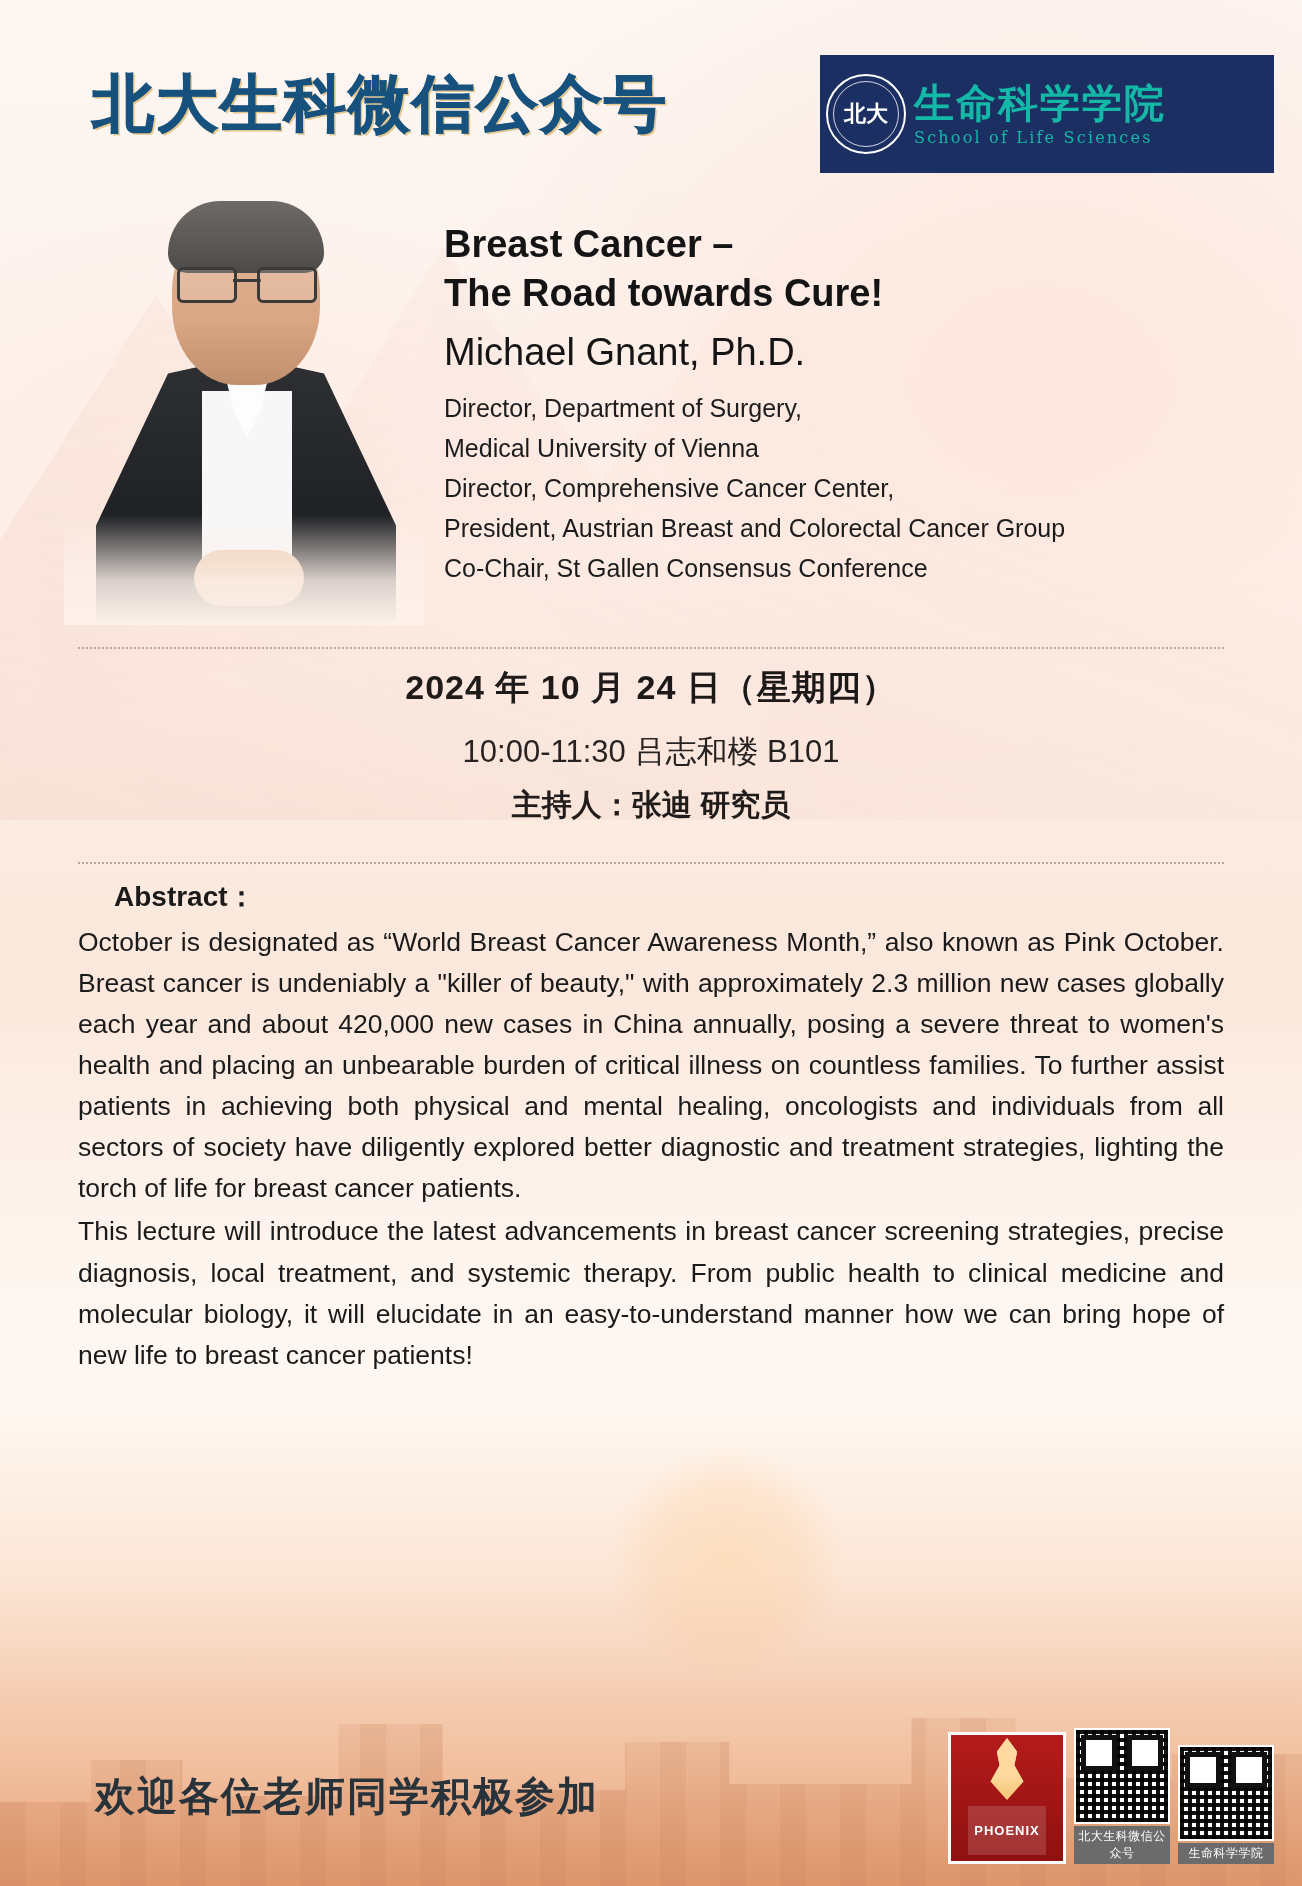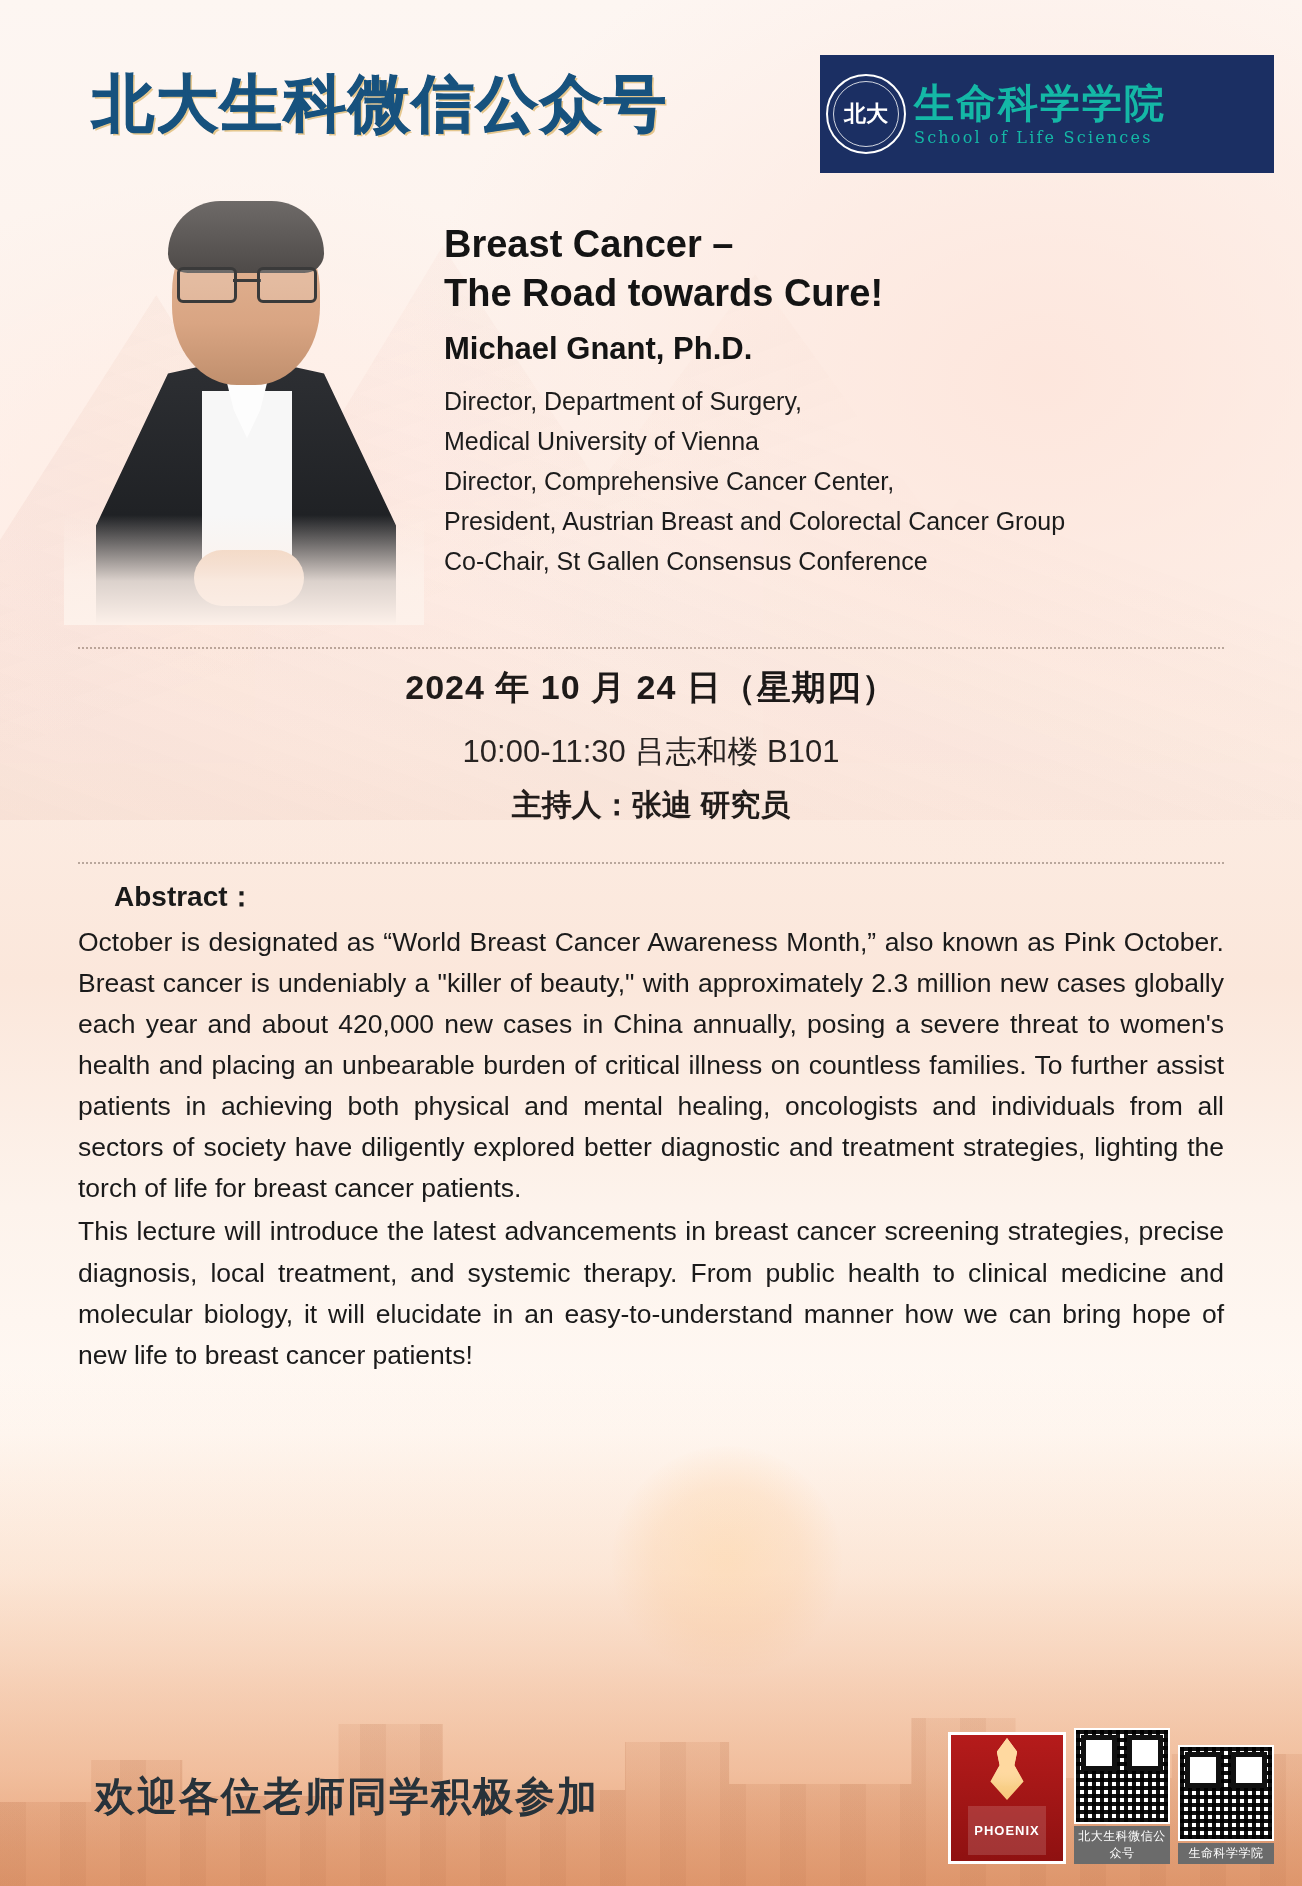--- a/index.html
+++ b/index.html
@@ -215,22 +215,22 @@
     color: #1b1b1b;
   }
   .talk-title {
     font-size: 38px;
     font-weight: 700;
     line-height: 1.28;
     color: #141414;
     margin: 0 0 14px 0;
   }
   .speaker-name {
-    font-size: 31px;
-    font-weight: 700;
+    font-size: 38px;
+    font-weight: 400;
     color: #141414;
     margin: 0 0 14px 0;
   }
   .affil-line {
     font-size: 25px;
     line-height: 1.60;
     color: #1c1c1c;
   }
 
   

